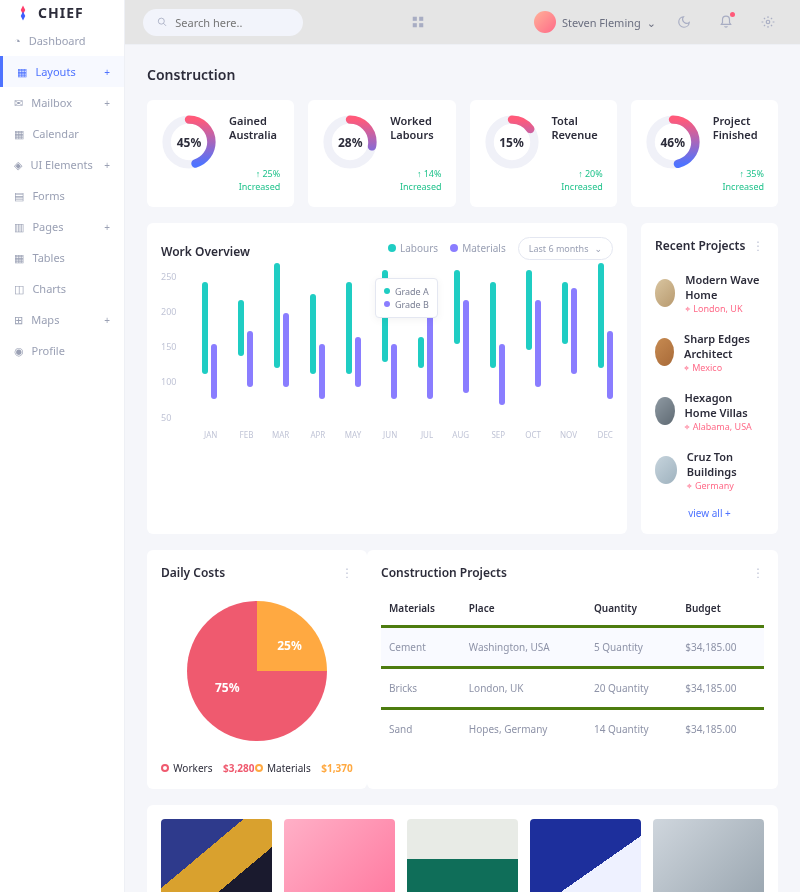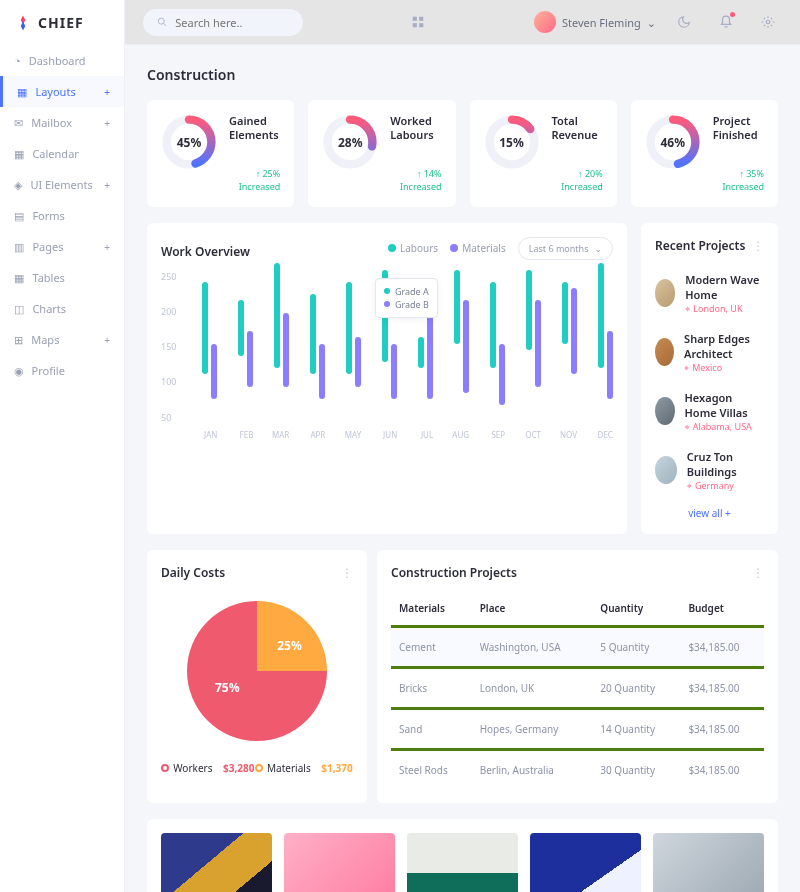--- a/index.html
+++ b/index.html
@@ -1,19 +1,19 @@
 <!DOCTYPE html>
 <html><head>
 <meta charset="utf-8">
 <style>
 *{margin:0;padding:0;box-sizing:border-box;font-family:system-ui,-apple-system,sans-serif}
 body{background:#f5f6fa;color:#2c2c3a;font-size:12px}
 .app{display:flex;min-height:100vh}
 .sidebar{width:125px;background:#fff;border-right:1px solid #eef0f5;display:flex;flex-direction:column}
-.logo{display:flex;align-items:center;gap:6px;padding:13px 14px;font-weight:700;font-size:14px;letter-spacing:1px}
+.logo{display:flex;align-items:center;gap:6px;padding:3px 14px;font-weight:700;font-size:14px;letter-spacing:1px}
 .logo-icon{width:18px;height:18px}
 .nav{list-style:none;flex:1}
 .nav li{display:flex;align-items:center;gap:8px;padding:8px 14px;color:#9aa0b4;cursor:pointer;position:relative;font-size:11px}
 .nav li.active{color:#4e73ff;border-left:3px solid #4e73ff;background:#f7f9ff}
 .nav li .exp{margin-left:auto;font-size:10px}
 .main{flex:1;display:flex;flex-direction:column}
 .topbar{background:#e5e5e5;display:flex;align-items:center;padding:8px 18px;border-bottom:1px solid #eef0f5;gap:14px}
 .search{background:#f2f4fb;border-radius:20px;display:flex;align-items:center;gap:8px;padding:6px 14px;flex:0 0 160px}
 .search input{border:none;background:transparent;outline:none;font-size:11px;width:100%}
 .grid-icon{color:#a8adc3}
@@ -44,21 +44,21 @@
 .col{display:flex;flex-direction:column;align-items:flex-end;gap:4px}
 .col .lbl{font-size:8px;color:#c0c4d6;position:absolute;bottom:0}
 .bar{width:6px;border-radius:3px}
 .tooltip{position:absolute;top:8px;left:42%;background:#fff;border:1px solid #e4e7f1;border-radius:4px;padding:6px 8px;font-size:9px;box-shadow:0 2px 8px rgba(0,0,0,.05)}
 .tooltip .row{display:flex;align-items:center;gap:5px;color:#7a7f94}
 .recent-item{display:flex;gap:10px;align-items:center;padding:8px 0}
 .recent-item .thumb{width:28px;height:28px;border-radius:50%;background:#ddd}
 .recent-item h5{font-size:11px;font-weight:600}
 .recent-item .loc{font-size:9px;color:#ff6a88;display:flex;align-items:center;gap:3px}
 .view-all{text-align:center;color:#4e73ff;font-size:10px;margin-top:6px;cursor:pointer}
-.row3{display:grid;grid-template-columns:220px 1fr;gap:10px;margin-bottom:16px}
+.row3{display:grid;grid-template-columns:220px 1fr;gap:0;margin-bottom:16px}
 .pie-wrap{display:flex;justify-content:center;padding:10px 0}
 .pie{width:140px;height:140px;border-radius:50%;background:conic-gradient(#ffa941 0 25%,#ef5a6f 25% 100%);position:relative}
 .pie-lbl{position:absolute;color:#fff;font-weight:700;font-size:12px}
 .pie-leg{display:flex;justify-content:space-around;font-size:10px;margin-top:10px}
 .pie-leg span{display:flex;align-items:center;gap:4px}
 .pie-leg .dot{width:8px;height:8px;border-radius:50%;border:2px solid}
 table{width:100%;border-collapse:collapse;font-size:10px}
 th{text-align:left;padding:10px 8px;color:#2c2c3a;font-weight:600}
 td{padding:12px 8px;color:#8e93a8;border-top:3px solid #4d7c0f}
 tr.hl td{background:#f9faff}
@@ -184,21 +184,21 @@
                 <circle cx="20" cy="20" r="16" fill="none" stroke="#f0f1f8" stroke-width="6"></circle>
                 <circle cx="20" cy="20" r="16" fill="none" stroke="url(#g45%)" stroke-width="6" stroke-dasharray="45.225 200" stroke-linecap="round" transform="rotate(-90 20 20)"></circle>
                 <defs>
                   <linearGradient id="g45%">
                     <stop offset="0" stop-color="#4e73ff"></stop>
                     <stop offset="1" stop-color="#ff5a7a"></stop>
                   </linearGradient>
                 </defs>
               </svg><div class="ring-txt">45%</div></div>
             <div class="kpi-body">
-              <h4>Gained Elements</h4>
+              <h4>Gained Australia</h4>
               <div class="kpi-foot">↑ 25% Increased</div>
             </div>
           </div>
           <div class="card kpi">
             <div class="ring"><svg viewBox="0 0 40 40">
                 <circle cx="20" cy="20" r="16" fill="none" stroke="#f0f1f8" stroke-width="6"></circle>
                 <circle cx="20" cy="20" r="16" fill="none" stroke="url(#g28%)" stroke-width="6" stroke-dasharray="28.195833333333333 200" stroke-linecap="round" transform="rotate(-90 20 20)"></circle>
                 <defs>
                   <linearGradient id="g28%">
                     <stop offset="0" stop-color="#4e73ff"></stop>
@@ -448,26 +448,20 @@
                   <td>London, UK</td>
                   <td>20 Quantity</td>
                   <td>$34,185.00</td>
                 </tr>
                 <tr>
                   <td>Sand</td>
                   <td>Hopes, Germany</td>
                   <td>14 Quantity</td>
                   <td>$34,185.00</td>
                 </tr>
-                <tr>
-                  <td>Steel Rods</td>
-                  <td>Berlin, Australia</td>
-                  <td>30 Quantity</td>
-                  <td>$34,185.00</td>
-                </tr>
               </tbody>
           </table>
         </div>
       </div>
 
       <div class="card">
         <div class="projects" id="projects">
             <div class="proj">
               <div class="img" style="background:linear-gradient(140deg,#2e3a8c 0 40%,#d9a12e 40% 70%,#1a1a2e 70%)"></div>
             </div>

